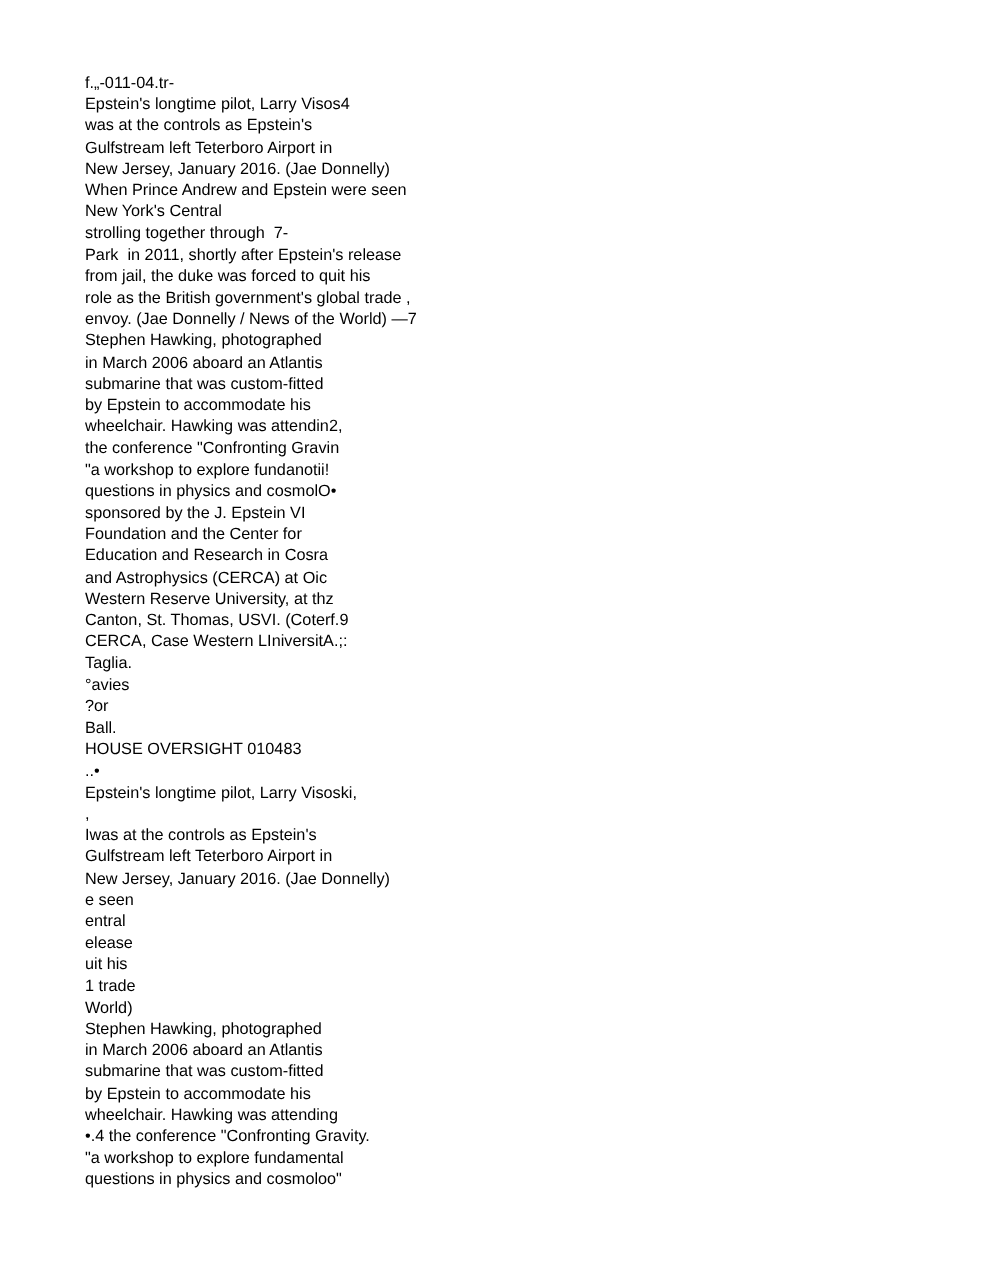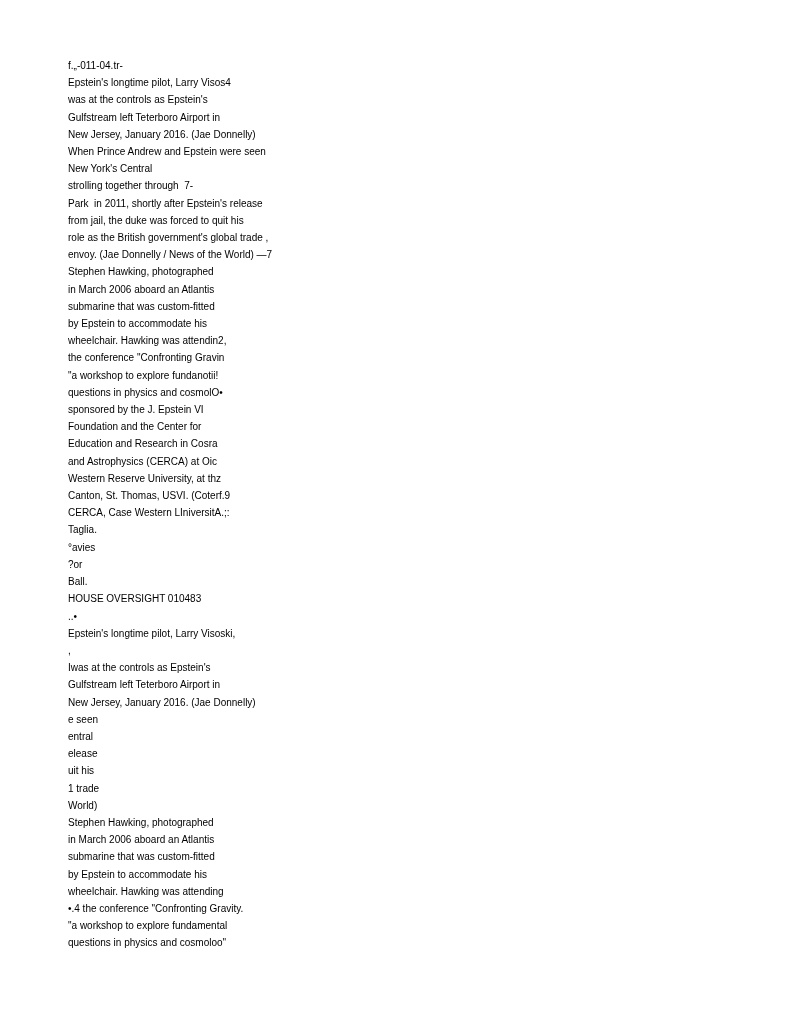--- a/index.html
+++ b/index.html
@@ -12,21 +12,21 @@
     width: 800px;
     height: 1020px;
     background: #ffffff;
     overflow: hidden;
   }
   .textblock {
     position: absolute;
     left: 68px;
     top: 57px;
     font-family: "Liberation Sans", "DejaVu Sans", sans-serif;
-    font-size: 10px;
+    font-size: 13px;
     line-height: 17.2px;
     color: #000000;
     white-space: pre;
     letter-spacing: 0px;
   }
   .line {
     min-height: 17.2px;
   }
 </style>
 </head>

